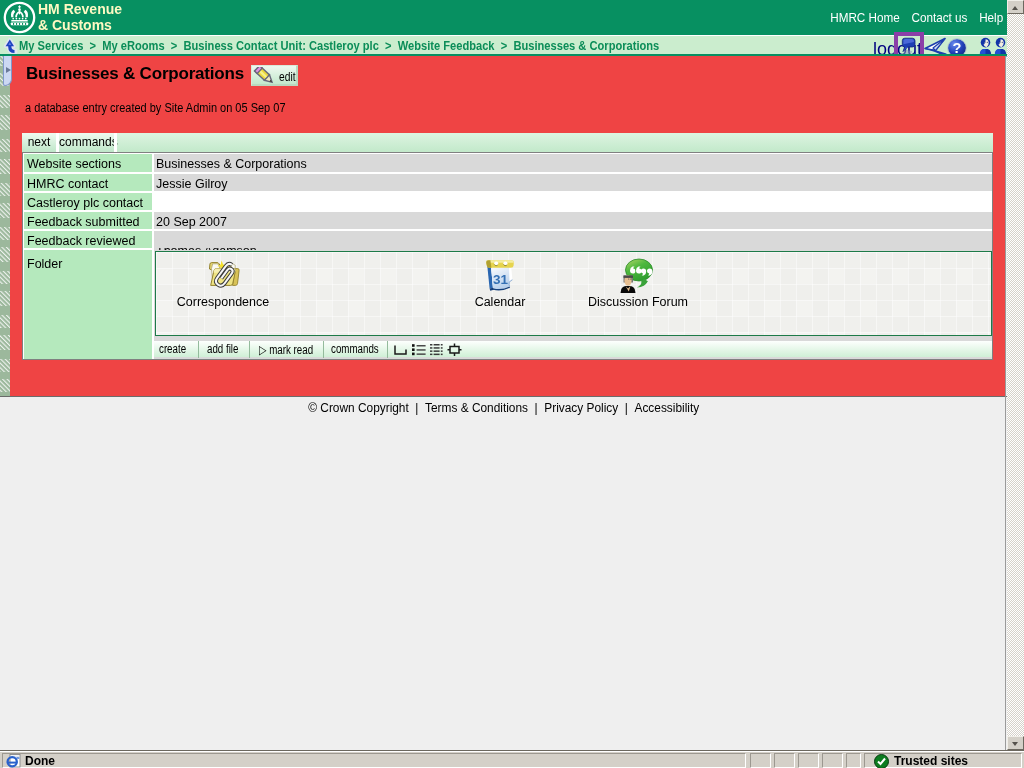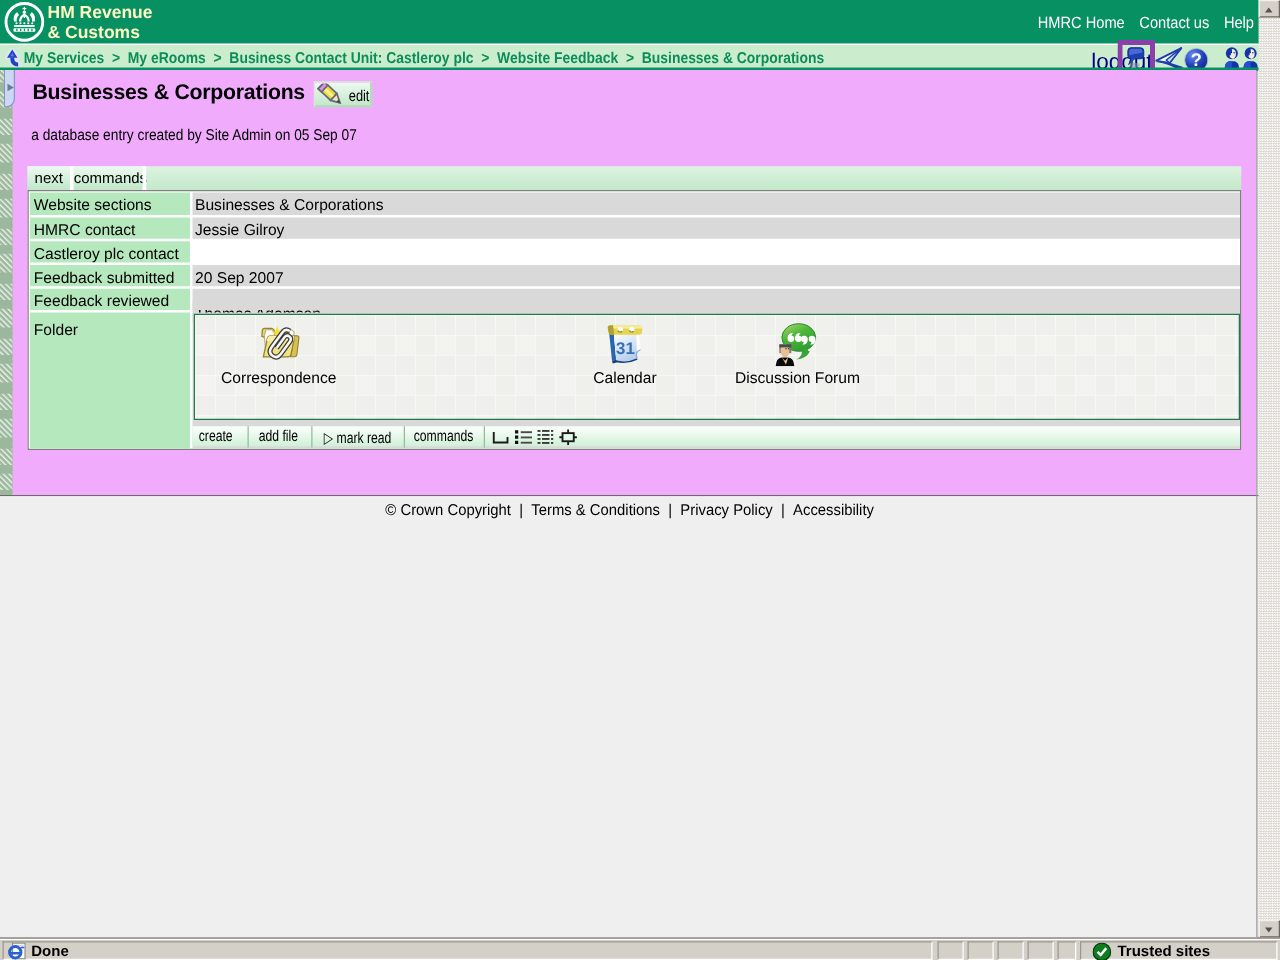--- a/index.html
+++ b/index.html
@@ -1,21 +1,21 @@
 <!DOCTYPE html>
 <html><head>
 <meta charset="utf-8">
 <style>
 * { margin:0; padding:0; box-sizing:border-box; }
 html,body { width:1024px; height:768px; overflow:hidden; }
 body { font-family:"Liberation Sans", sans-serif; position:relative; background:#efefef; -webkit-font-smoothing:antialiased; }
 #banner { position:absolute; left:0; top:0; width:1007px; height:35px; background:#079061; }
 #crumb { position:absolute; left:0; top:35px; width:1007px; height:19px; background:#cbedce; border-top:1px solid #ffffff; }
 #crumbline { position:absolute; left:0; top:54px; width:1007px; height:2px; background:#079061; }
-#content { position:absolute; left:0; top:56px; width:1005px; height:340px; background:#f0abfc; }
+#content { position:absolute; left:0; top:56px; width:1005px; height:340px; background:#ef4444; }
 #hline { position:absolute; left:0; top:396px; width:1007px; height:1px; background:#6b6b6b; }
 #grey { position:absolute; left:0; top:397px; width:1007px; height:353px; background:#efefef; }
 #rightline { position:absolute; left:1005px; top:56px; width:1px; height:694px; background:#9a9a9a; }
 
 #logo { position:absolute; left:3px; top:1px; }
 #bannertext { position:absolute; left:38px; top:1px; color:#fef9c3; font-weight:bold; font-size:14px; line-height:16px; letter-spacing:0px; }
 #bannerlinks { position:absolute; right:4px; top:10px; color:#fff; font-size:13px; white-space:nowrap; transform:scaleX(0.90); transform-origin:100% 0; }
 #bannerlinks span { margin-left:13px; }
 
 #crumbicon { position:absolute; left:3px; top:2px; }

